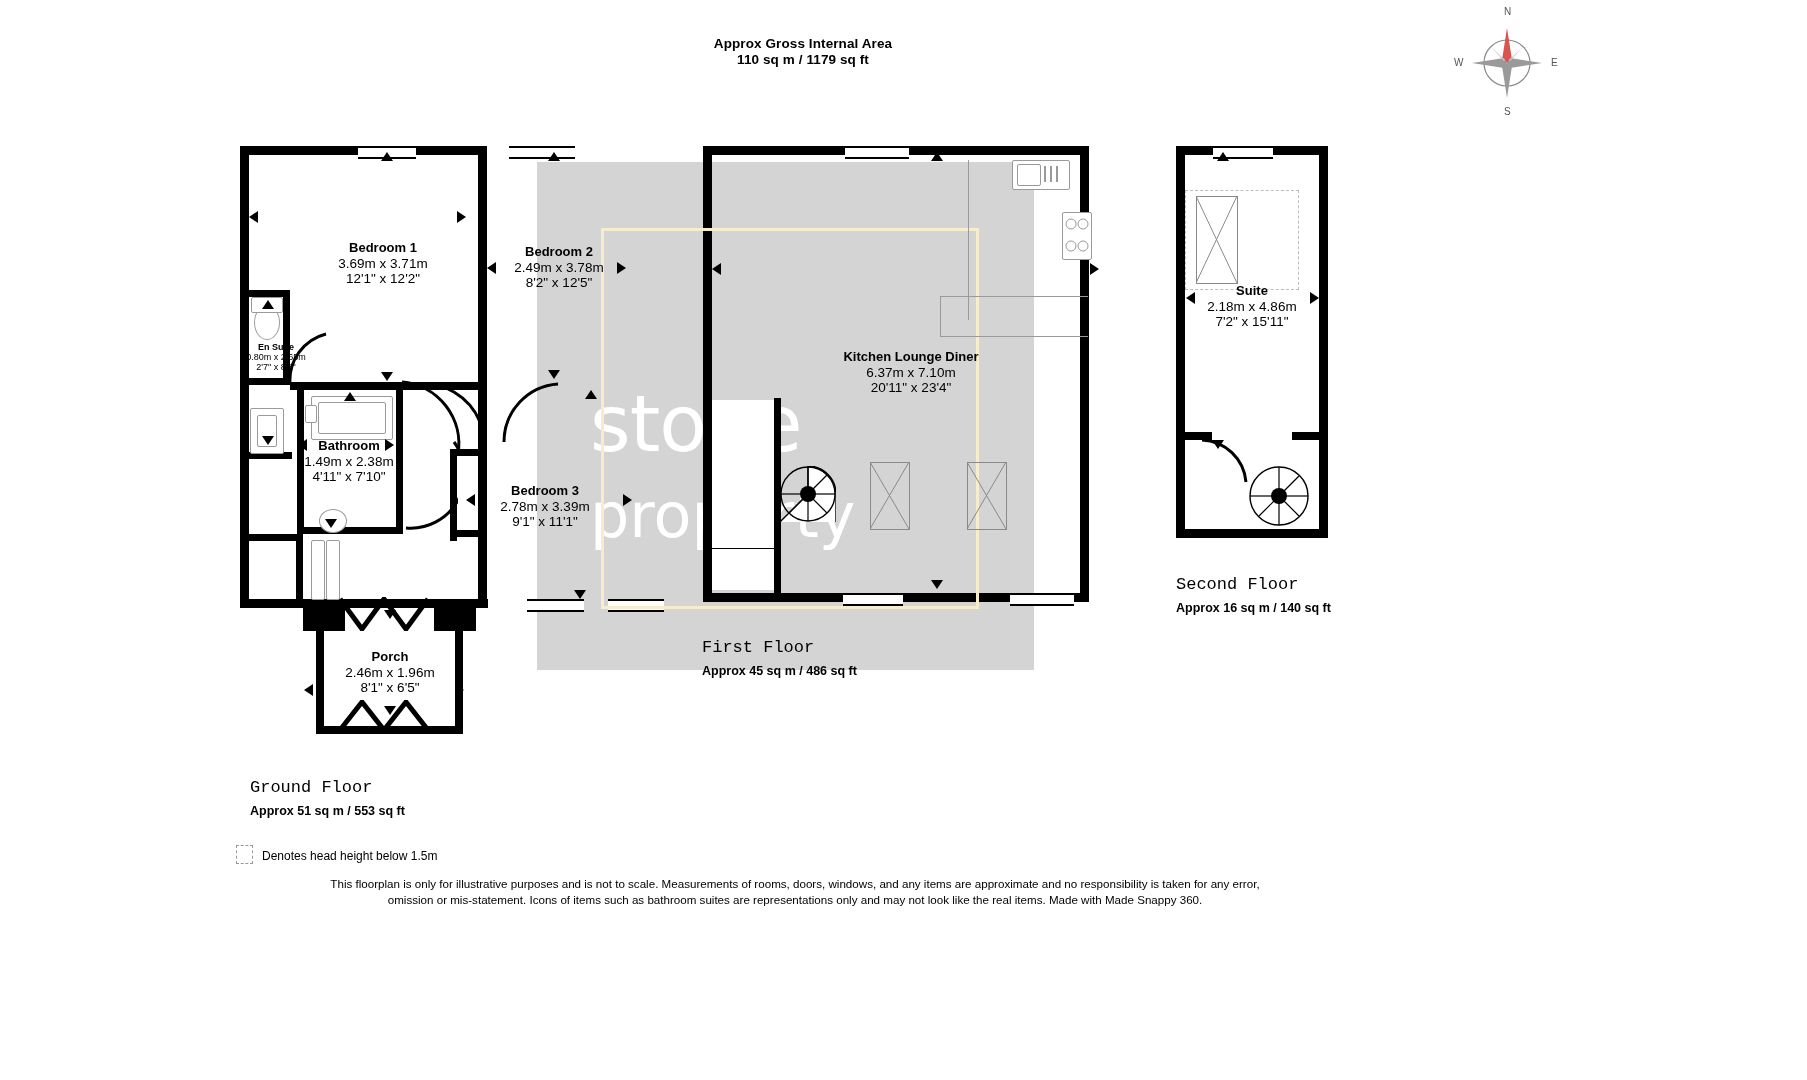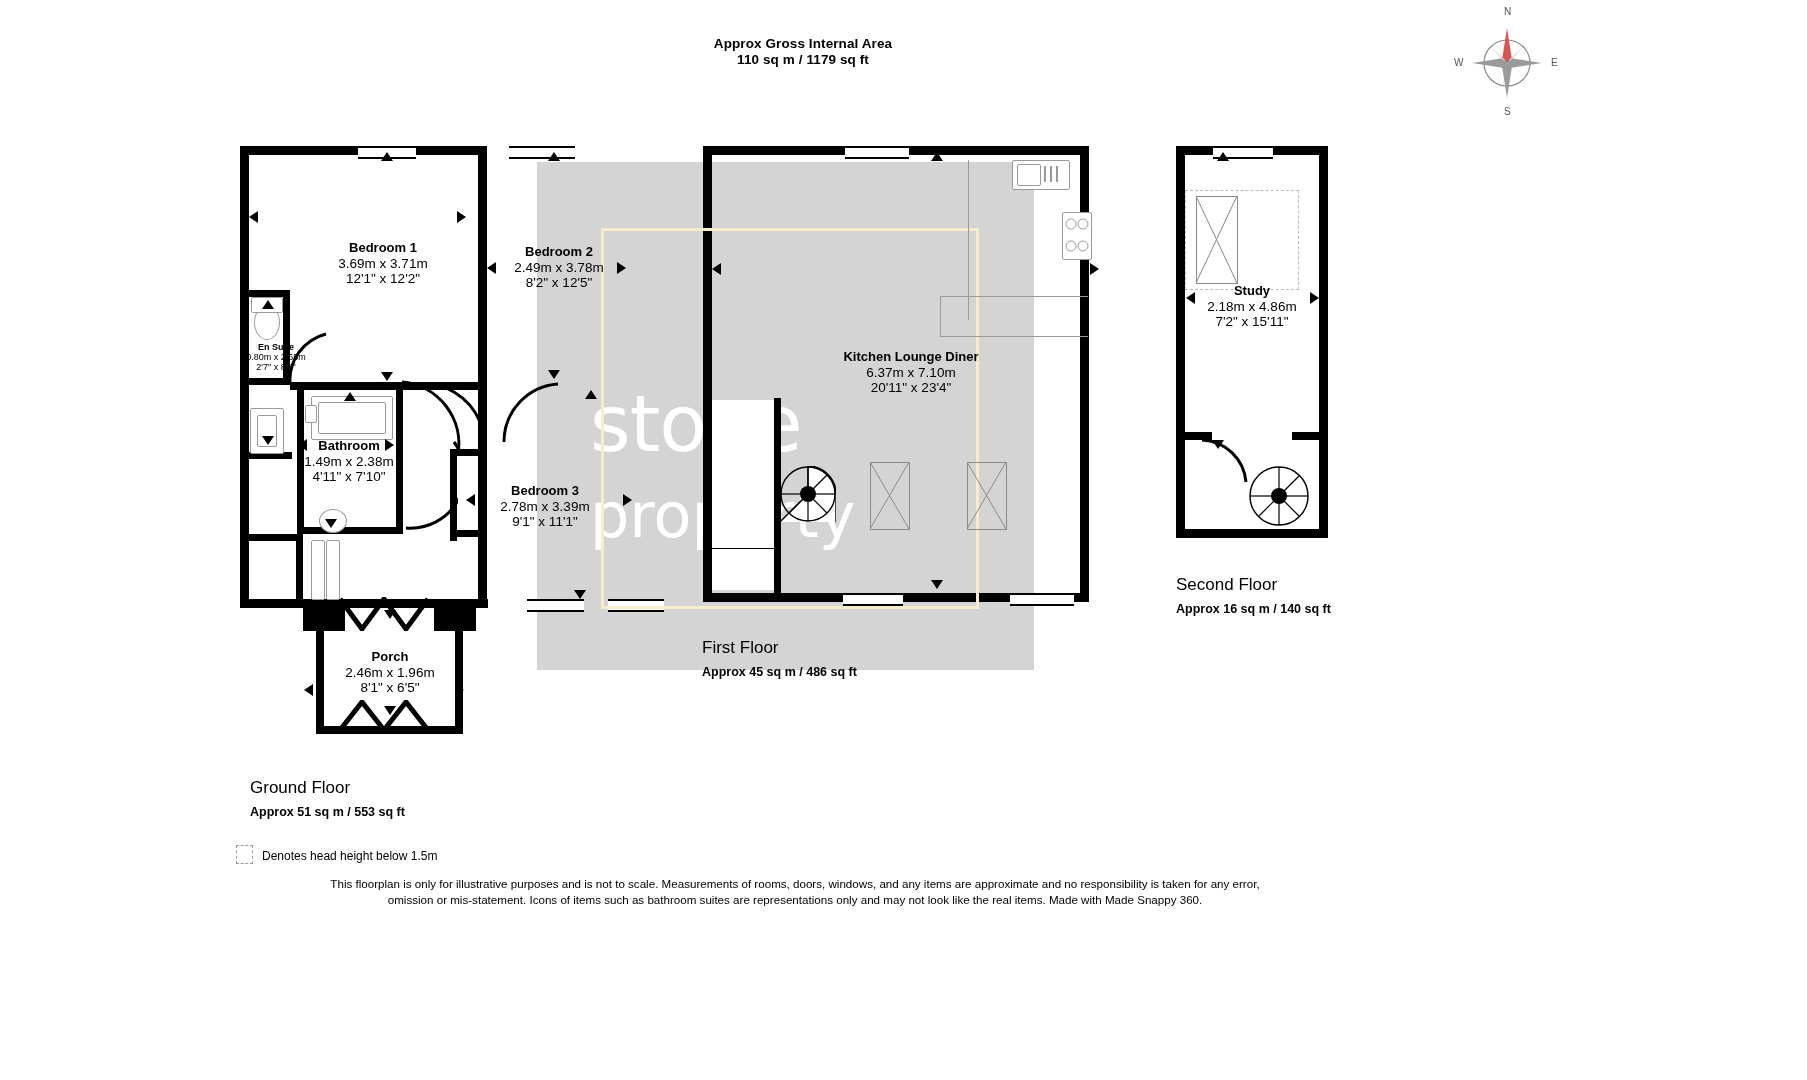--- a/index.html
+++ b/index.html
@@ -26,21 +26,21 @@
   .room .nm{font-size:13px;font-weight:bold;display:block;}
   .room .d1{font-size:13.5px;display:block;}
   .room .d2{font-size:13.5px;display:block;}
   .room.small .nm{font-size:9px;}
   .room.small .d1{font-size:9px;}
   .room.small .d2{font-size:9px;}
   .room.small{line-height:10px;}
 
   
   .floorcap{position:absolute;}
-  .floorcap .t{font-size:17px;display:block;margin-bottom:7px;}
+  .floorcap .t{font-size:17px;display:block;margin-bottom:7px;font-family:Liberation Mono, monospace;}
   .floorcap .s{font-size:12.5px;font-weight:bold;display:block;}
 
   
   #watermark{
     position:absolute;left:590px;top:295px;width:460px;
     color:#ffffff;font-size:78px;line-height:86px;font-weight:normal;
     letter-spacing:-1px;text-align:left;
     font-family:"DejaVu Sans",sans-serif;
   }
   #watermark .w3{font-size:62px;letter-spacing:0px;}
@@ -370,21 +370,21 @@
     <span class="d2">8'1" x 6'5"</span>
   </div>
 
   <div class="room" style="left:800px;top:349px;width:222px;">
     <span class="nm">Kitchen Lounge Diner</span>
     <span class="d1">6.37m x 7.10m</span>
     <span class="d2">20'11" x 23'4"</span>
   </div>
 
   <div class="room" style="left:1172px;top:283px;width:160px;">
-    <span class="nm">Study</span>
+    <span class="nm">Suite</span>
     <span class="d1">2.18m x 4.86m</span>
     <span class="d2">7'2" x 15'11"</span>
   </div>
 
   <div class="floorcap" style="left:238px;top:778px;margin-left:12px;">
     <span class="t">Ground Floor</span>
     <span class="s">Approx 51 sq m / 553 sq ft</span>
   </div>
 
   <div class="floorcap" style="left:702px;top:638px;">

